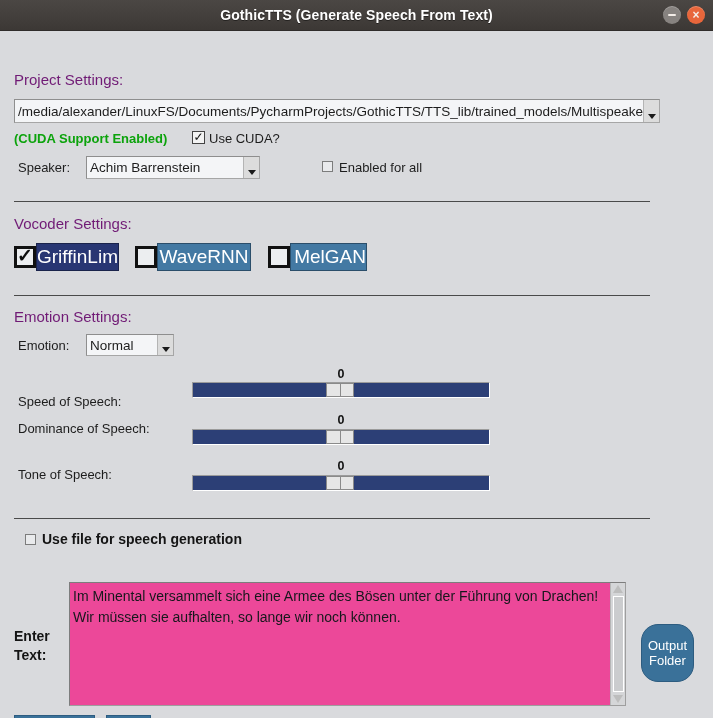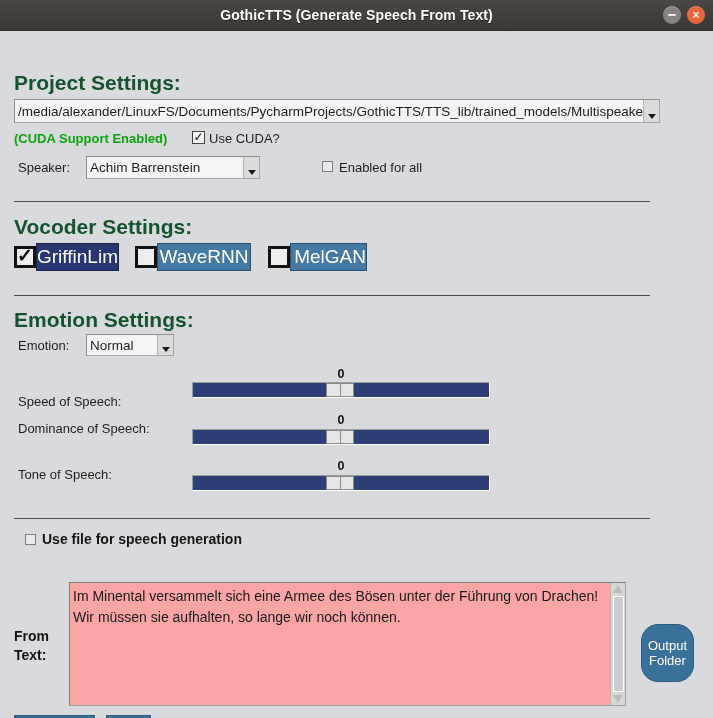--- a/index.html
+++ b/index.html
@@ -65,23 +65,23 @@
   }
   .win-close span { font-size: 12px; font-weight: bold; margin-top: -1px; }
 
   
   .content {
     position: relative;
     padding: 0;
   }
 
   .section-title {
-    font-size: 21px;
-    font-weight: bold;
-    color: #14532d;
+    font-size: 15px;
+    font-weight: normal;
+    color: #701a75;
     position: absolute;
   }
 
   .label {
     font-size: 13px;
     color: #1d1d1d;
   }
 
   .abs { position: absolute; }
 
@@ -224,21 +224,21 @@
     left: 50%;
     top: 0;
     bottom: 0;
     width: 1px;
     background: #8a8a8a;
   }
 
   
   .ta-wrap {
     position: absolute;
-    background: #fca5a5;
+    background: #ec4899;
     border: 1px solid #9e9e9e;
     border-top-color: #7d7d7d;
     border-left-color: #7d7d7d;
     box-sizing: border-box;
     display: flex;
     justify-content: center;
   }
   .ta-text {
     flex: 1;
     padding: 3px 4px 0 3px;
@@ -407,21 +407,21 @@
   <div class="slider-track" style="left:192px; top:444px; width:298px;">
     <div class="slider-handle" style="left:133px; top:0;"></div>
   </div>
 
   <hr class="sep" style="top:487px;">
 
   <div class="cb-thin" style="left:25px; top:503px;"></div>
   <div class="bold-label abs" style="left:42px; top:500px;">Use file for speech generation</div>
 
   <div class="enter-text-label" style="left:14px; top:596px; width:56px;">
-    <div>From</div>
+    <div>Enter</div>
     <div>Text:</div>
   </div>
 
   <div class="ta-wrap" style="left:69px; top:551px; width:557px; height:124px;">
     <div class="ta-text">Im Minental versammelt sich eine Armee des Bösen unter der Führung von Drachen! Wir müssen sie aufhalten, so lange wir noch können.</div>
     <div class="scrollbar">
       <div class="sb-arrow sb-up"></div>
       <div class="sb-thumb"></div>
       <div class="sb-arrow sb-down"></div>
     </div>

